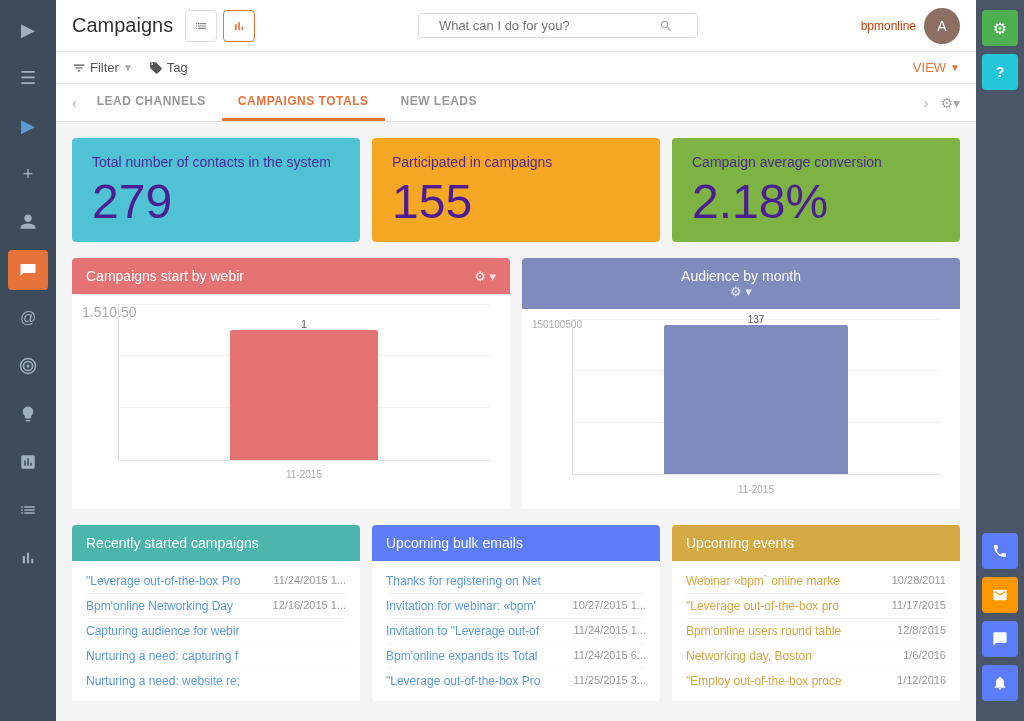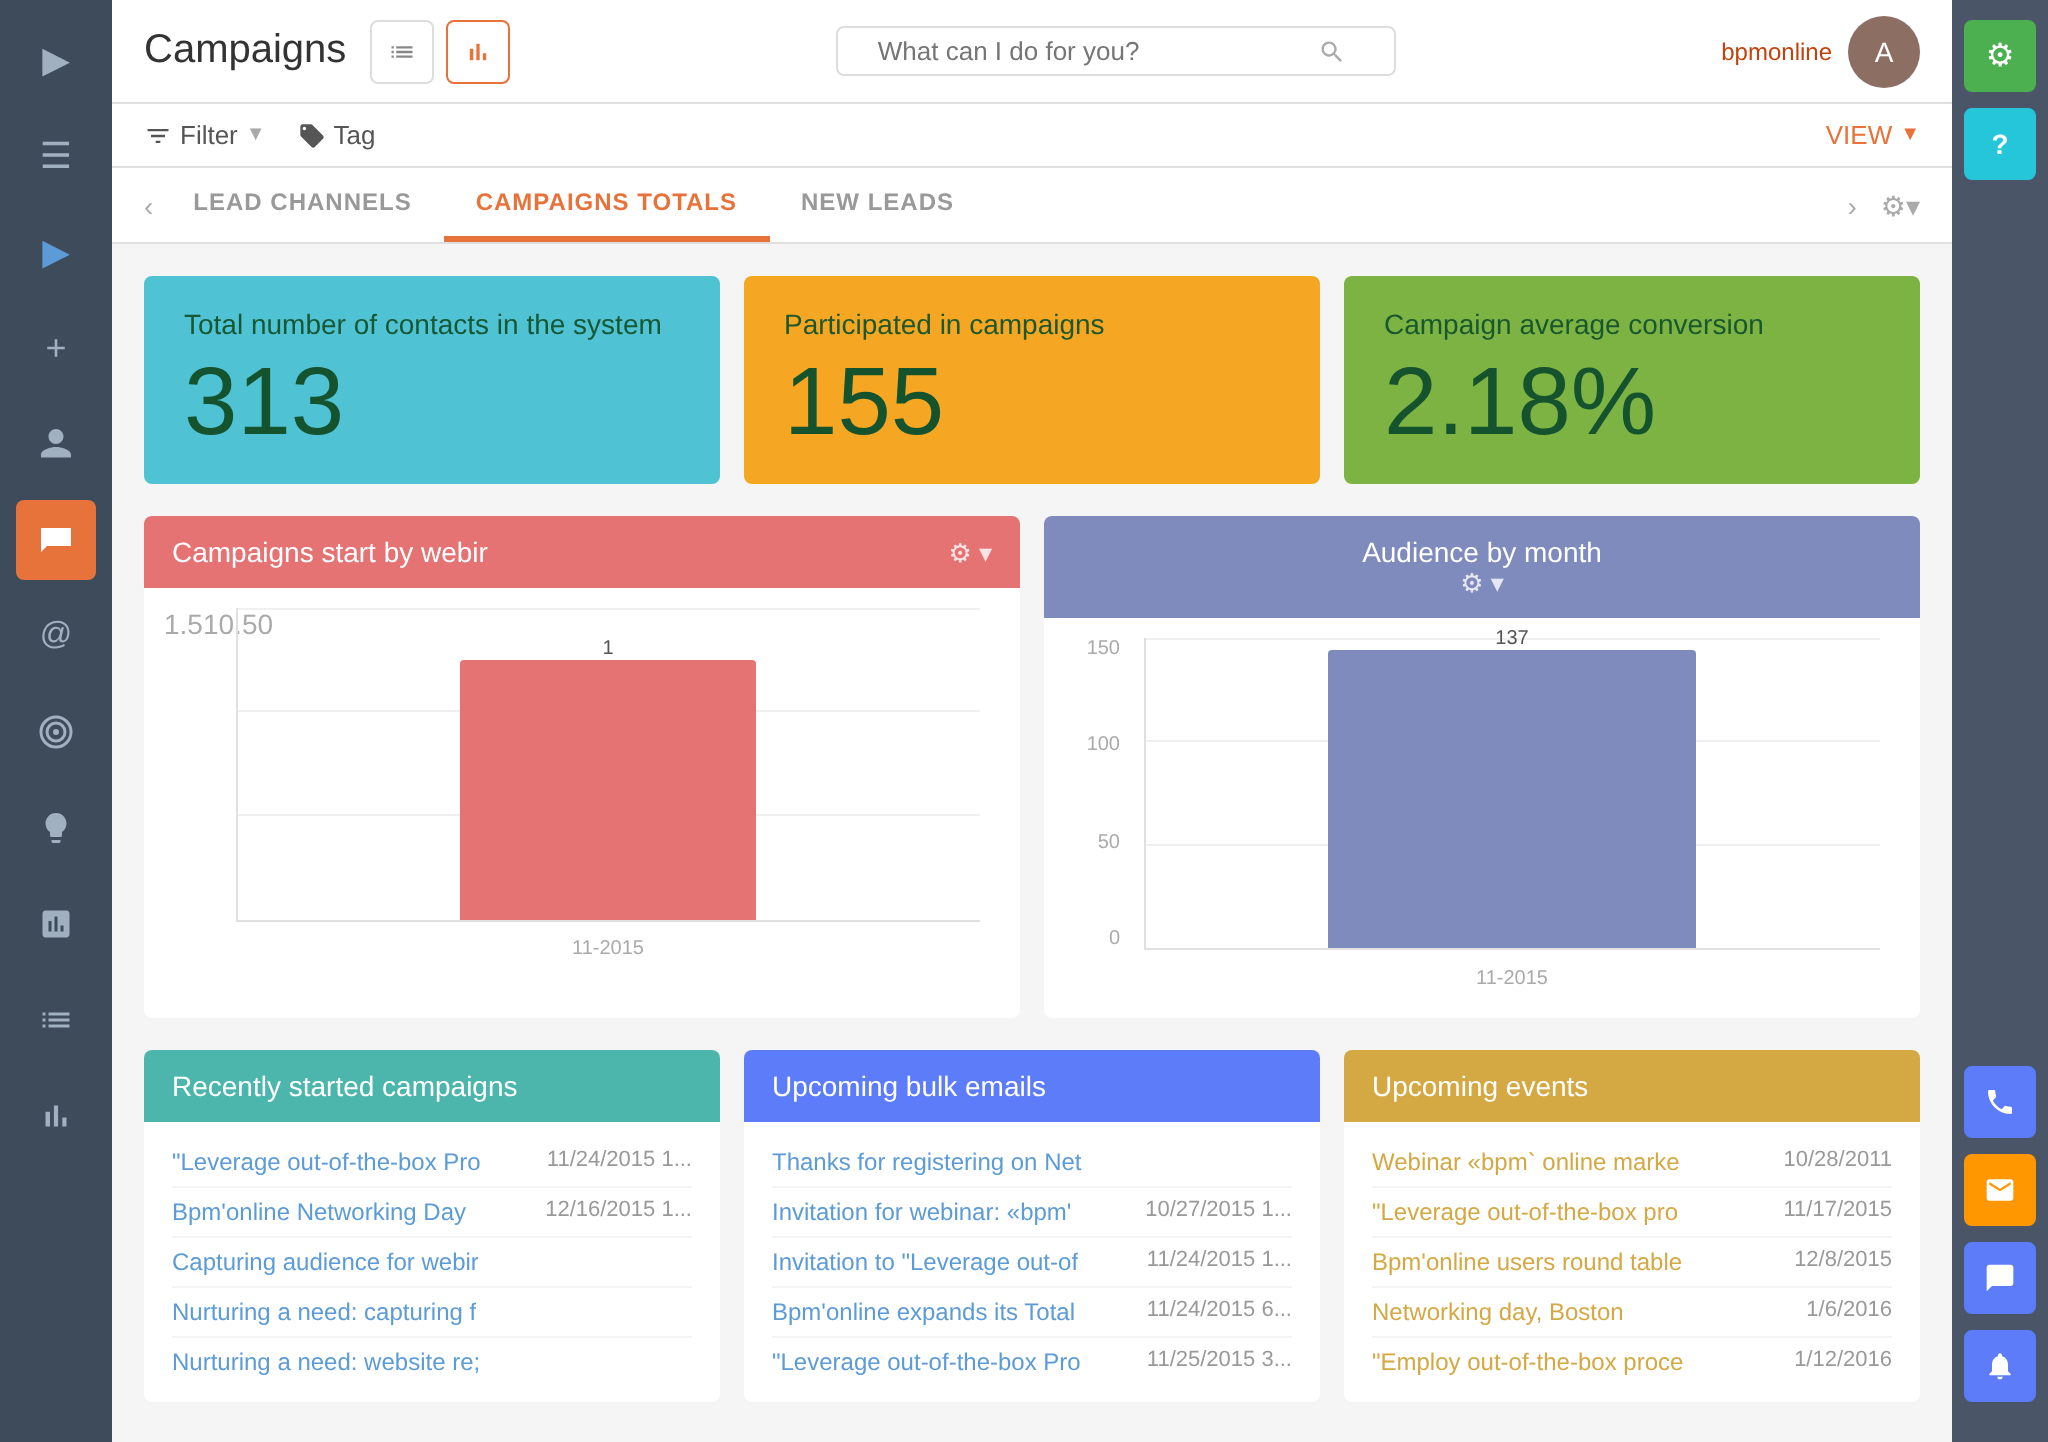--- a/index.html
+++ b/index.html
@@ -193,21 +193,21 @@
     
     .stat-cards {
       display: flex;
       gap: 12px;
       margin-bottom: 16px;
     }
     .stat-card {
       flex: 1;
       border-radius: 4px;
       padding: 16px 20px;
-      color: #14532d;
+      color: #4c1d95;
       display: flex;
       flex-direction: column;
       gap: 8px;
     }
     .stat-card.cyan { background: #4fc3d4; }
     .stat-card.orange { background: #f5a623; }
     .stat-card.green { background: #7cb342; }
     .stat-card-label {
       font-size: 14px;
       font-weight: 400;
@@ -397,21 +397,21 @@
       <span class="tab-chevron">›</span>
       <span class="tab-settings">⚙▾</span>
     </div>
   </div>
 
   <div class="content">
 
     <div class="stat-cards">
       <div class="stat-card cyan">
         <div class="stat-card-label">Total number of contacts in the system</div>
-        <div class="stat-card-value">313</div>
+        <div class="stat-card-value">279</div>
       </div>
       <div class="stat-card orange">
         <div class="stat-card-label">Participated in campaigns</div>
         <div class="stat-card-value">155</div>
       </div>
       <div class="stat-card green">
         <div class="stat-card-label">Campaign average conversion</div>
         <div class="stat-card-value">2.18%</div>
       </div>
     </div>
@@ -454,21 +454,21 @@
       </div>
 
       <div class="chart-panel">
         <div class="chart-header purple">
           <span>Audience by month</span>
           <div class="chart-settings">⚙ ▾</div>
         </div>
         <div class="chart-body">
           <div style="position:relative; width:100%; height:100%;">
 
-            <div style="position:absolute; left:0; top:0; bottom:24px; width:32px; display:flex; flex-direction:column; justify-content:space-between; font-size:10px; color:#aaa; text-align:right; padding-right:4px;">
+            <div style="position:absolute; left:0; top:0; bottom:24px; width:32px; display:flex; justify-content:space-between; font-size:10px; color:#aaa; text-align:right; padding-right:4px;">
               <span>150</span>
               <span>100</span>
               <span>50</span>
               <span>0</span>
             </div>
 
             <div style="position:absolute; left:40px; right:10px; top:0; bottom:24px;">
               <div style="position:absolute; top:0%; left:0; right:0; border-top:1px solid #f0f0f0;"></div>
               <div style="position:absolute; top:33%; left:0; right:0; border-top:1px solid #f0f0f0;"></div>
               <div style="position:absolute; top:66%; left:0; right:0; border-top:1px solid #f0f0f0;"></div>

